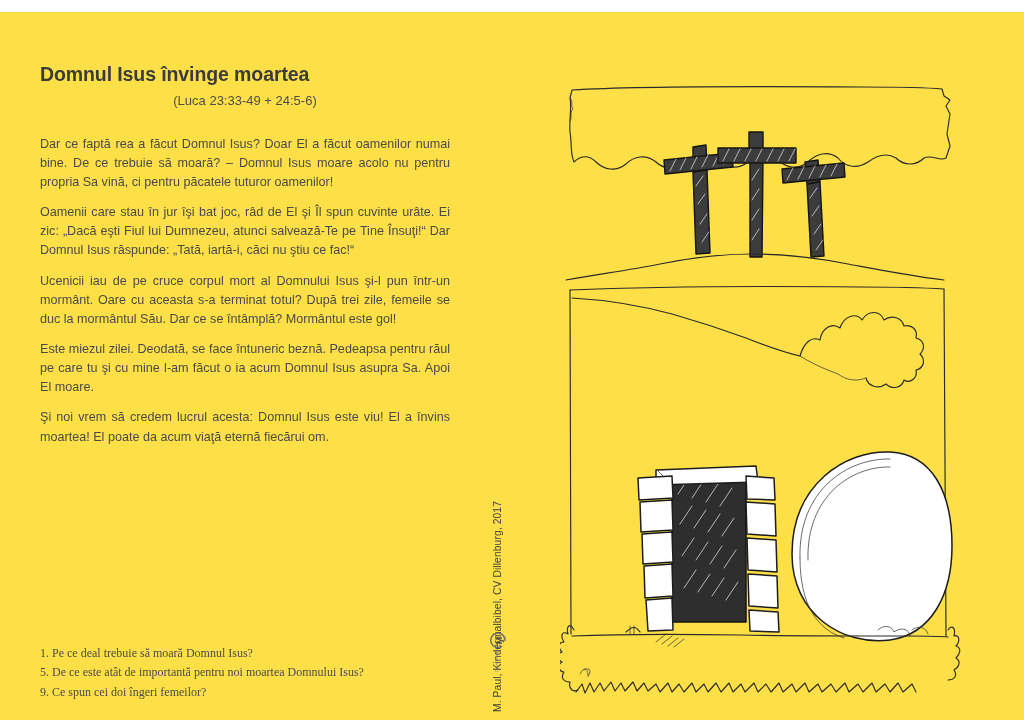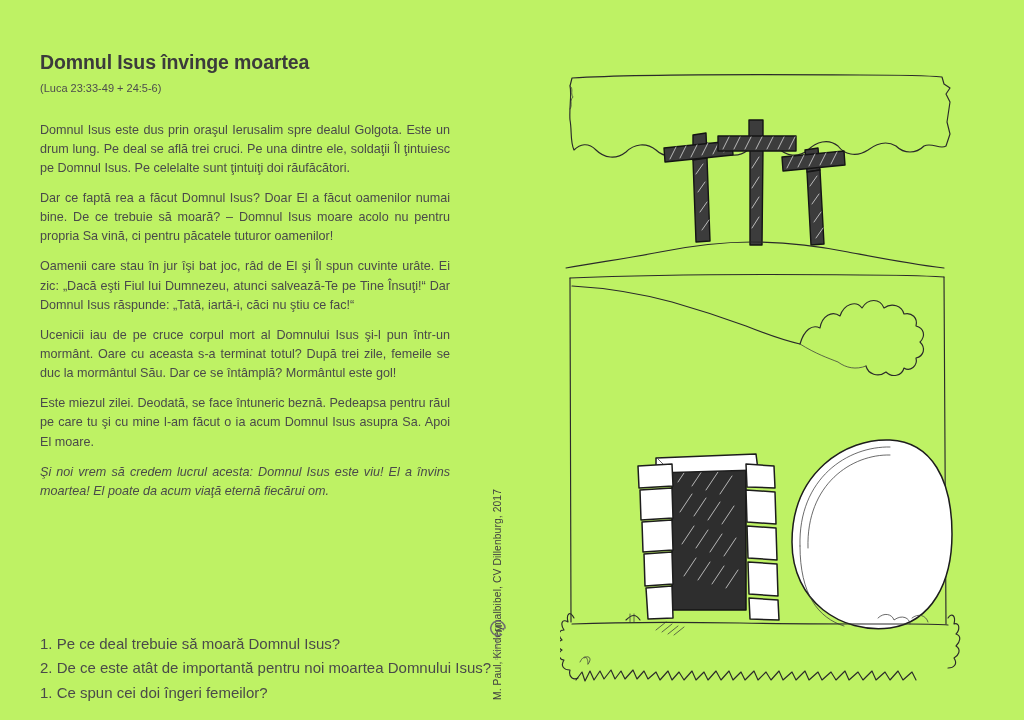--- a/index.html
+++ b/index.html
@@ -11,70 +11,73 @@
     height: 720px;
     background: #ffffff;
     font-family: "Liberation Sans", sans-serif;
     overflow: hidden;
     position: relative;
   }
 
   #page {
     position: absolute;
     inset: 0;
-    background: #bef264;
+    background: #fde047;
+    margin-top: 12px;
   }
 
   
   .text-col {
     position: absolute;
     left: 40px;
     top: 52px;
     width: 410px;
   }
 
   .doc-title {
     font-size: 19.5px;
     font-weight: bold;
     color: #3b3b3b;
     letter-spacing: -0.1px;
     margin: 0 0 9px 0;
     line-height: 1.1;
   }
 
   .doc-subtitle {
-    font-size: 11px;
+    font-size: 13px;
     color: #4d4d4d;
     margin: 0 0 26px 0;
     line-height: 1.1;
+    text-align: center;
   }
 
   .body-para {
     font-size: 12.6px;
     color: #4a4a4a;
     text-align: justify;
     text-justify: inter-word;
     line-height: 1.52;
     margin: 0 0 11px 0;
     hyphens: none;
   }
-  .body-para:last-child { margin-bottom: 0; font-style: italic; }
+  .body-para:last-child { margin-bottom: 0; }
 
   
   .questions {
     position: absolute;
     left: 40px;
     top: 632px;
     width: 430px;
   }
   .question-item {
-    font-size: 15px;
+    font-size: 12px;
     color: #4a4a4a;
     line-height: 1.62;
     white-space: nowrap;
+    font-family: Liberation Serif, serif;
   }
 
   
   .credit-strip {
     position: absolute;
     left: 486px;
     top: 352px;
     width: 22px;
     height: 300px;
   }
@@ -163,32 +166,31 @@
 </style>
 </head>
 <body>
 
 <div id="page">
 
   <div class="text-col">
     <h1 class="doc-title">Domnul Isus învinge moartea</h1>
     <div class="doc-subtitle">(Luca 23:33-49 + 24:5-6)</div>
 
-    <p class="body-para">Domnul Isus este dus prin oraşul Ierusalim spre dealul Golgota. Este un drum lung. Pe deal se află trei cruci. Pe una dintre ele, soldaţii Îl ţintuiesc pe Domnul Isus. Pe celelalte sunt ţintuiţi doi răufăcători.</p>
     <p class="body-para">Dar ce faptă rea a făcut Domnul Isus? Doar El a făcut oamenilor numai bine. De ce trebuie să moară? – Domnul Isus moare acolo nu pentru propria Sa vină, ci pentru păcatele tuturor oamenilor!</p>
     <p class="body-para">Oamenii care stau în jur îşi bat joc, râd de El şi Îl spun cuvinte urâte. Ei zic: „Dacă eşti Fiul lui Dumnezeu, atunci salvează-Te pe Tine Însuţi!“ Dar Domnul Isus răspunde: „Tată, iartă-i, căci nu ştiu ce fac!“</p>
     <p class="body-para">Ucenicii iau de pe cruce corpul mort al Domnului Isus şi-l pun într-un mormânt. Oare cu aceasta s-a terminat totul? După trei zile, femeile se duc la mormântul Său. Dar ce se întâmplă? Mormântul este gol!</p>
     <p class="body-para">Este miezul zilei. Deodată, se face întuneric beznă. Pedeapsa pentru răul pe care tu şi cu mine l-am făcut o ia acum Domnul Isus asupra Sa. Apoi El moare.</p>
     <p class="body-para">Şi noi vrem să credem lucrul acesta: Domnul Isus este viu! El a învins moartea! El poate da acum viaţă eternă fiecărui om.</p>
   </div>
 
   <div class="questions">
     <div class="question-item">1. Pe ce deal trebuie să moară Domnul Isus?</div>
-    <div class="question-item">2. De ce este atât de importantă pentru noi moartea Domnului Isus?</div>
-    <div class="question-item">1. Ce spun cei doi îngeri femeilor?</div>
+    <div class="question-item">5. De ce este atât de importantă pentru noi moartea Domnului Isus?</div>
+    <div class="question-item">9. Ce spun cei doi îngeri femeilor?</div>
   </div>
 
   <div class="credit-strip">
     <div class="credit-text">M. Paul, Kindermalbibel, CV Dillenburg, 2017</div>
 
     <div class="credit-logo">
       <svg viewBox="0 0 22 46" aria-hidden="true">
 
         <g transform="rotate(-90 11 23)">
           <path d="M5.5 27.5 a7.2 7.2 0 1 1 6.5 3.6" fill="none" stroke="#6e6e6e" stroke-width="1.5" stroke-linecap="round"></path>

